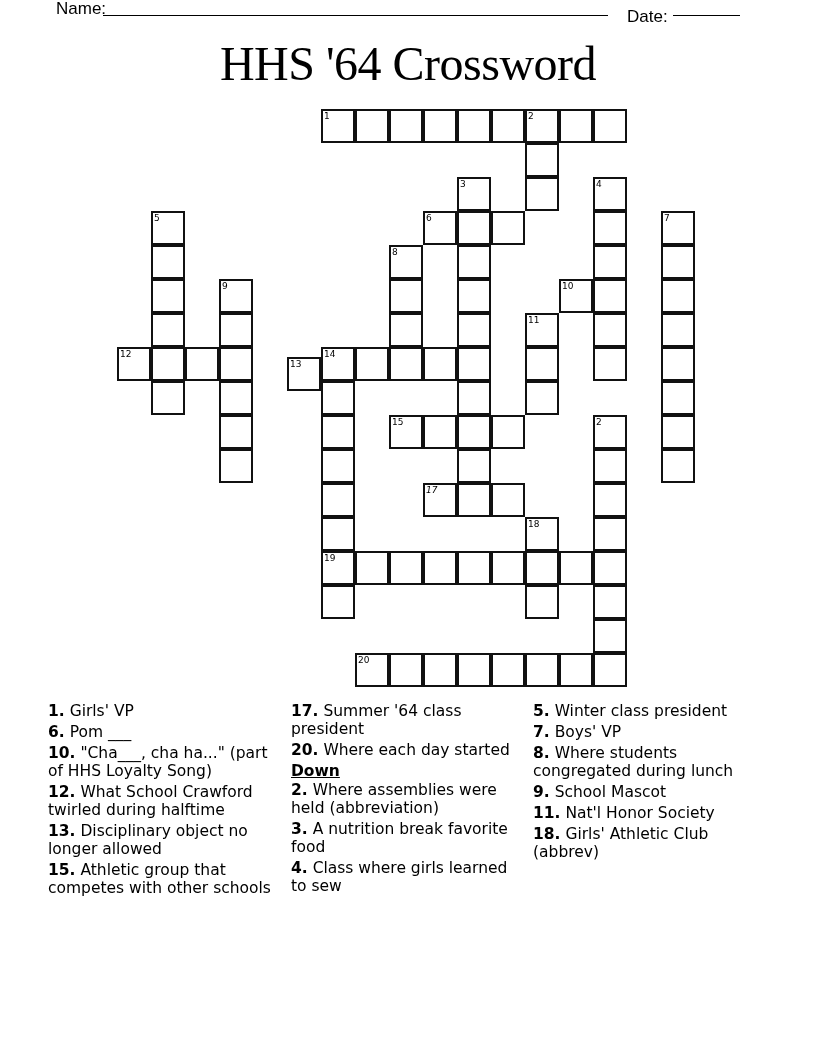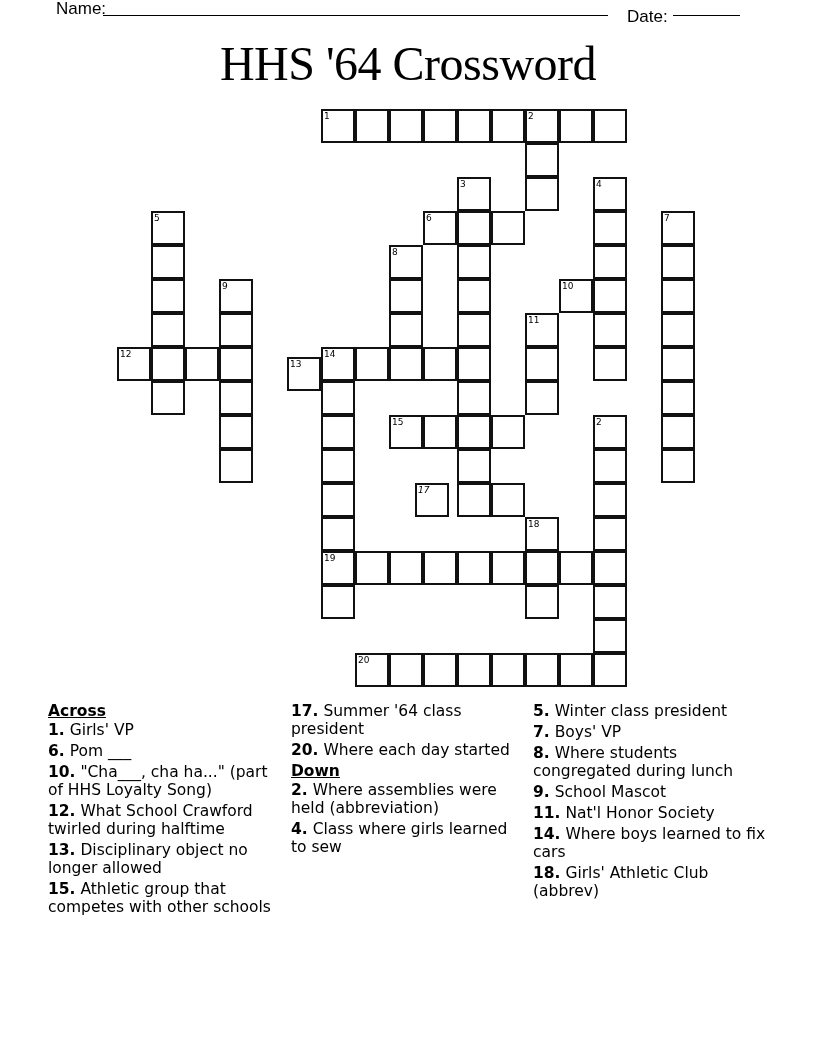--- a/index.html
+++ b/index.html
@@ -147,21 +147,21 @@
     <div class="cell" style="left: 476px; top: 306px;">
       <span class="num">2</span>
     </div>
     <div class="cell" style="left: 476px; top: 340px;"></div>
     <div class="cell" style="left: 476px; top: 374px;"></div>
     <div class="cell" style="left: 476px; top: 408px;"></div>
     <div class="cell" style="left: 476px; top: 442px;"></div>
     <div class="cell" style="left: 476px; top: 476px;"></div>
     <div class="cell" style="left: 476px; top: 510px;"></div>
     <div class="cell" style="left: 476px; top: 544px;"></div>
-    <div class="cell" style="left: 298px; top: 374px; font-style: italic;">
+    <div class="cell" style="left: 306px; top: 374px; font-style: italic;">
       <span class="num">17</span>
     </div>
     <div class="cell" style="left: 374px; top: 374px;"></div>
     <div class="cell" style="left: 408px; top: 408px; padding-left: 19px;">
       <span class="num">18</span>
     </div>
     <div class="cell" style="left: 408px; top: 442px;"></div>
     <div class="cell" style="left: 408px; top: 476px;"></div>
     <div class="cell" style="left: 238px; top: 442px;"></div>
     <div class="cell" style="left: 272px; top: 442px;"></div>
@@ -174,38 +174,37 @@
     </div>
     <div class="cell" style="left: 272px; top: 544px;"></div>
     <div class="cell" style="left: 306px; top: 544px;"></div>
     <div class="cell" style="left: 340px; top: 544px;"></div>
     <div class="cell" style="left: 374px; top: 544px;"></div>
     <div class="cell" style="left: 408px; top: 544px;"></div>
     <div class="cell" style="left: 442px; top: 544px;"></div>
   </div>
 
 <div class="clues col1">
-  <div class="section-head">Across</div>
   <div class="clue"><b>1.</b> <span>Girls' VP</span></div>
   <div class="clue"><b>6.</b> <span>Pom ___</span></div>
   <div class="clue"><b>10.</b> <span>"Cha___, cha ha..." (part of HHS Loyalty Song)</span></div>
   <div class="clue"><b>12.</b> <span>What School Crawford twirled during halftime</span></div>
   <div class="clue"><b>13.</b> <span>Disciplinary object no longer allowed</span></div>
   <div class="clue"><b>15.</b> <span>Athletic group that competes with other schools</span></div>
 </div>
 
 <div class="clues col2">
   <div class="clue"><b>17.</b> <span>Summer '64 class president</span></div>
   <div class="clue"><b>20.</b> <span>Where each day started</span></div>
   <div class="section-head">Down</div>
   <div class="clue"><b>2.</b> <span>Where assemblies were held (abbreviation)</span></div>
+  <div class="clue"><b>3.</b> <span>A nutrition break favorite food</span></div>
   <div class="clue"><b>4.</b> <span>Class where girls learned to sew</span></div>
 </div>
 
 <div class="clues col3">
   <div class="clue"><b>5.</b> <span>Winter class president</span></div>
   <div class="clue"><b>7.</b> <span>Boys' VP</span></div>
   <div class="clue"><b>8.</b> <span>Where students congregated during lunch</span></div>
   <div class="clue"><b>9.</b> <span>School Mascot</span></div>
   <div class="clue"><b>11.</b> <span>Nat'l Honor Society</span></div>
-  <div class="clue"><b>14.</b> <span>Where boys learned to fix cars</span></div>
   <div class="clue"><b>18.</b> <span>Girls' Athletic Club (abbrev)</span></div>
 </div>
 
 </body></html>

